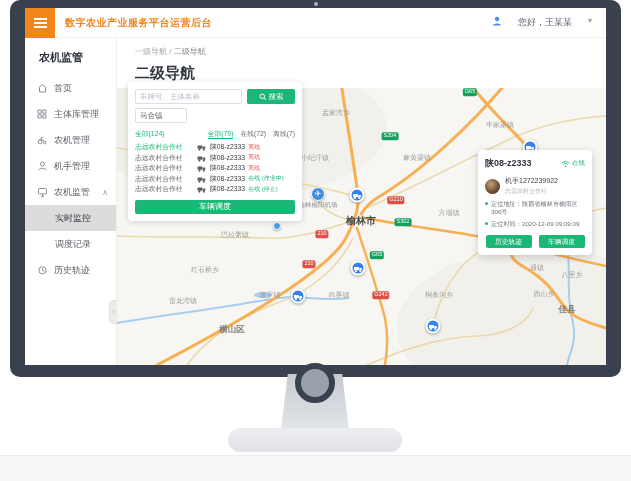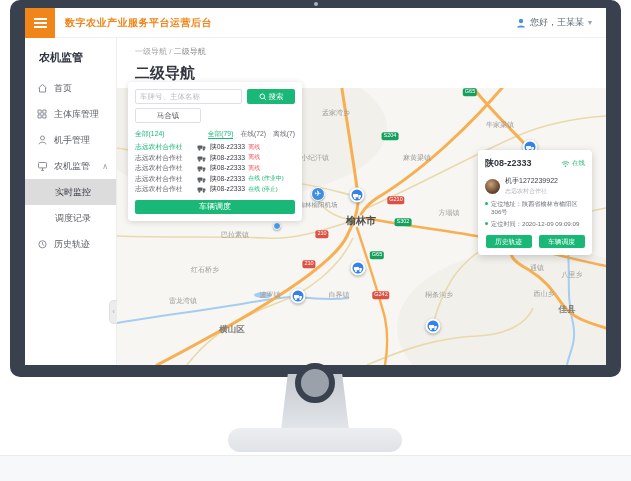--- a/index.html
+++ b/index.html
@@ -15,21 +15,21 @@
 
   
   .screen { position:absolute; left:15px; top:8px; width:581px; height:357px; background:#fff; overflow:hidden; }
 
   
   .navbar { position:absolute; left:0; top:0; right:0; height:30px; background:#fff; border-bottom:1px solid #f0f0f0; display:flex; align-items:center; z-index:20; }
   .hamburger { width:30px; height:30px; background:#f08519; display:flex; flex-direction:column; justify-content:center; align-items:center; gap:2px; cursor:pointer; }
   .hamburger i { display:block; width:13px; height:2px; background:#fff; }
   .app-title { color:#f08519; font-weight:bold; font-size:10px; margin-left:10px; letter-spacing:.5px; }
   .nav-spacer { flex:1; }
-  .user-box { display:flex; align-items:center; gap:4px; margin-right:14px; font-size:9px; color:#5a6472; }
+  .user-box { display:flex; align-items:flex-start; gap:16px; margin-right:14px; font-size:9px; color:#5a6472; }
   .caret { color:#9aa3ad; font-size:8px; }
 
   
   .sidebar { position:absolute; left:0; top:30px; width:92px; bottom:0; background:#fff; border-right:1px solid #eeeeee; z-index:15; }
   .sidebar-header { font-size:11px; font-weight:bold; color:#303540; padding:12px 0 10px 14px; }
   .menu-item { height:26px; display:flex; align-items:center; gap:6px; padding-left:12px; font-size:9px; color:#5a5f66; cursor:pointer; position:relative; }
   .menu-item .mi-caret { position:absolute; right:8px; color:#9aa0a8; font-size:8px; }
   .menu-sub { height:26px; display:flex; align-items:center; padding-left:30px; font-size:9px; color:#5a5f66; cursor:pointer;font-family:Liberation Serif, serif; }
   .menu-sub.active { background:#dcdcdc; color:#303540; }
   .mi-icon { width:11px; height:11px; flex:0 0 11px; }
@@ -126,20 +126,28 @@
               <path d="M1.5,5 L5.5,1.5 L9.5,5" stroke="#8a8f99" fill="none"></path>
               <path d="M2.5,4.8 V9 H8.5 V4.8" stroke="#8a8f99" fill="none"></path>
             </svg>
             <span>首页</span>
           </div>
           <div class="menu-item">
             <svg class="mi-icon" width="11" height="11" viewBox="0 0 11 11">
               <path d="M1,1 h3.2 v3.2 h-3.2 z M5.8,1 h3.2 v3.2 h-3.2 z M1,5.8 h3.2 v3.2 h-3.2 z M5.8,5.8 h3.2 v3.2 h-3.2 z" stroke="#8a8f99" fill="none"></path>
             </svg>
             <span>主体库管理</span>
+          </div>
+          <div class="menu-item">
+            <svg class="mi-icon" width="11" height="11" viewBox="0 0 11 11">
+              <circle cx="3.2" cy="7" r="1.9" stroke="#8a8f99" fill="none"></circle>
+              <circle cx="7.8" cy="7.6" r="1.2" stroke="#8a8f99" fill="none"></circle>
+              <path d="M2,5 h4.2 l1.2,2 M4.2,5 V2.4 h2" stroke="#8a8f99" fill="none"></path>
+            </svg>
+            <span>农机管理</span>
           </div>
           <div class="menu-item">
             <svg class="mi-icon" width="11" height="11" viewBox="0 0 11 11">
               <circle cx="5.5" cy="3" r="2" stroke="#8a8f99" fill="none"></circle>
               <path d="M2,9.3 C2,6.6 9,6.6 9,9.3" stroke="#8a8f99" fill="none"></path>
             </svg>
             <span>机手管理</span>
           </div>
           <div class="menu-item">
             <svg class="mi-icon" width="11" height="11" viewBox="0 0 11 11">
@@ -307,21 +315,21 @@
           <input class="sp-input kw" placeholder="车牌号、主体名称" style="">
           <button class="search-btn">
             <svg width="8" height="8" viewBox="0 0 9 9">
                 <circle cx="3.7" cy="3.7" r="2.6" stroke="#fff" stroke-width="1.1" fill="none"></circle>
                 <line x1="5.8" y1="5.8" x2="8" y2="8" stroke="#fff" stroke-width="1.1"></line>
               </svg>
             <span>搜索</span>
           </button>
         </div>
         <div class="sp-row mt">
-          <input class="sp-input" style="width: 66px; text-align: center;" value="马合镇">
+          <input class="sp-input" style="width: 52px;" value="马合镇">
         </div>
         <div class="sp-tabs">
           <span class="sp-summary">全部(124)</span>
           <span id="tabs-holder"><span class="sp-tab active">全部(79)</span><span class="sp-tab">在线(72)</span><span class="sp-tab">离线(7)</span></span>
         </div>
         <div class="veh-list" id="vehicle-list">
             <div class="veh-row">
               <span class="veh-org sel">志远农村合作社</span>
               <svg class="veh-truck" width="9" height="8" viewBox="0 0 9 8" fill="#5a5f66">
                 <rect x="0.5" y="2.5" width="5" height="3.2" rx="0.6"></rect>

